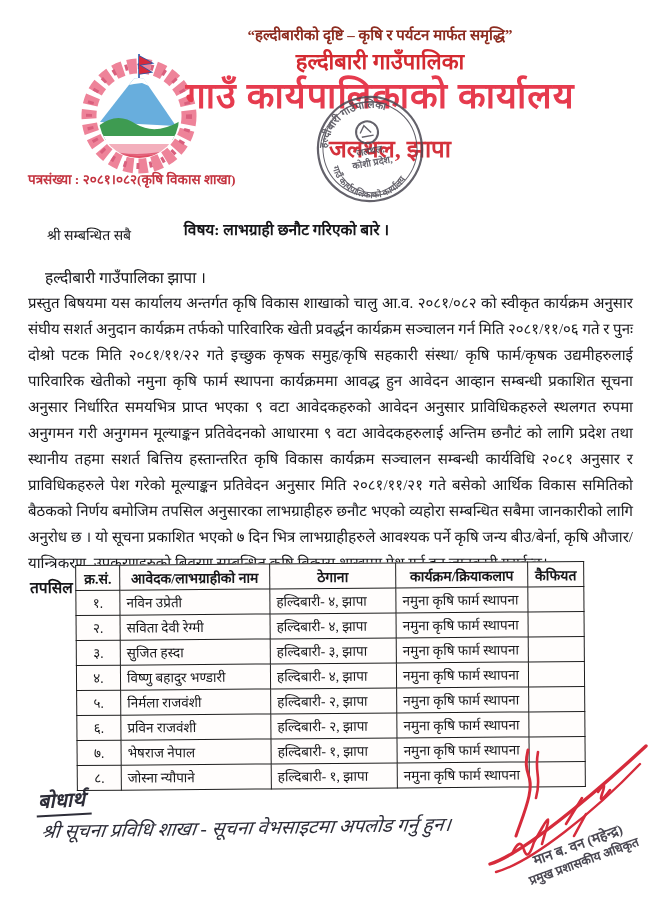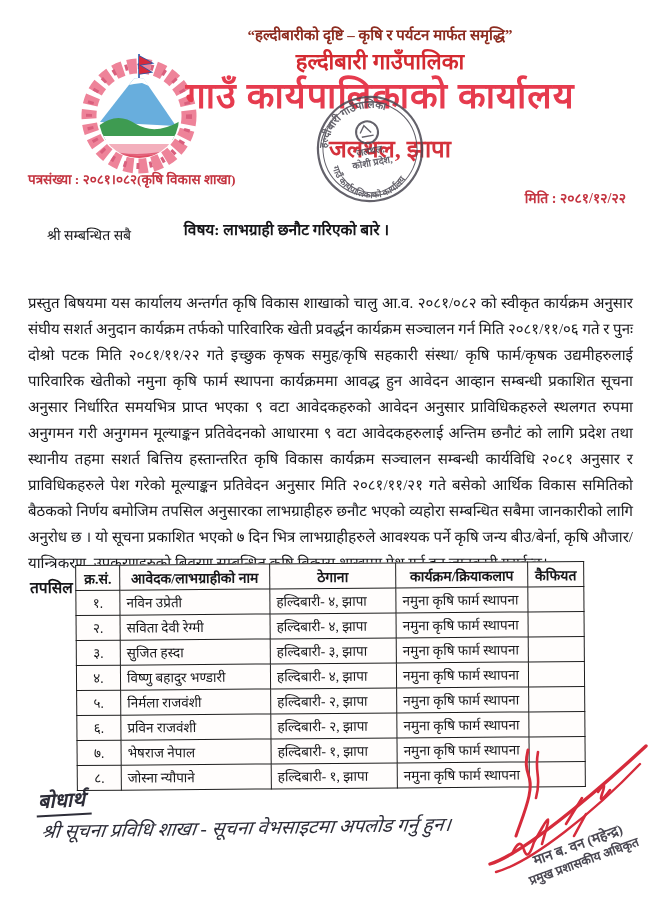--- a/index.html
+++ b/index.html
@@ -91,24 +91,24 @@
       </text>
       <text font-size="9" font-weight="bold" fill="#4b4953">
         <textPath href="#arcBot" startOffset="2%">गाउँ कार्यपालिकाको कार्यालय</textPath>
       </text>
       <text x="64" y="66" text-anchor="middle" font-size="9.5" font-weight="bold" fill="#4b4953">जलथल,</text>
       <text x="64" y="78" text-anchor="middle" font-size="9.5" font-weight="bold" fill="#4b4953">कोशी प्रदेश,</text>
     </svg>
   </div>
 
   <div class="abs ref-line">पत्रसंख्या : २०८१।०८२(कृषि विकास शाखा)</div>
-  <div class="abs date-line">मिति : २०८१/१२/२२</div>
 
   <div class="abs subject-line">विषय: लाभग्राही छनौट गरिएको बारे ।</div>
   <div class="abs sal1">श्री सम्बन्धित सबै</div>
+  <div class="abs sal2">हल्दीबारी गाउँपालिका झापा ।</div>
   <div class="abs body-par">प्रस्तुत बिषयमा यस कार्यालय अन्तर्गत कृषि विकास शाखाको चालु आ.व. २०८१/०८२  को स्वीकृत कार्यक्रम अनुसार संघीय सशर्त अनुदान कार्यक्रम तर्फको पारिवारिक खेती प्रवर्द्धन कार्यक्रम सञ्चालन गर्न मिति २०८१/११/०६ गते र पुनः दोश्रो पटक मिति २०८१/११/२२ गते इच्छुक  कृषक समुह/कृषि सहकारी संस्था/ कृषि फार्म/कृषक उद्यमीहरुलाई पारिवारिक खेतीको नमुना कृषि फार्म स्थापना कार्यक्रममा आवद्ध हुन आवेदन आव्हान सम्बन्धी प्रकाशित सूचना अनुसार निर्धारित समयभित्र प्राप्त भएका ९ वटा आवेदकहरुको आवेदन अनुसार प्राविधिकहरुले स्थलगत रुपमा अनुगमन गरी अनुगमन मूल्याङ्कन प्रतिवेदनको आधारमा ९ वटा आवेदकहरुलाई अन्तिम छनौटं को लागि प्रदेश तथा स्थानीय तहमा सशर्त बित्तिय हस्तान्तरित कृषि विकास कार्यक्रम सञ्चालन सम्बन्धी कार्यविधि २०८१ अनुसार र प्राविधिकहरुले पेश गरेको मूल्याङ्कन प्रतिवेदन अनुसार मिति २०८१/११/२१ गते बसेको आर्थिक विकास समितिको बैठकको निर्णय बमोजिम तपसिल अनुसारका लाभग्राहीहरु छनौट भएको व्यहोरा सम्बन्धित सबैमा जानकारीको लागि अनुरोध छ । यो सूचना प्रकाशित भएको ७ दिन भित्र लाभग्राहीहरुले आवश्यक पर्ने कृषि जन्य बीउ/बेर्ना, कृषि औजार/यान्त्रिकरण, उपकरणहरुको बिवरण सम्बन्धित कृषि विकास शाखामा पेश गर्नु हुन जानकारी गराईन्छ।</div>
   <div class="abs tapasil">तपसिल</div>
 
   <div class="abs tbl-wrap">
     <table>
       <colgroup>
           <col style="width:44px">
           <col style="width:150px">
           <col style="width:126px">
           <col style="width:132px">

